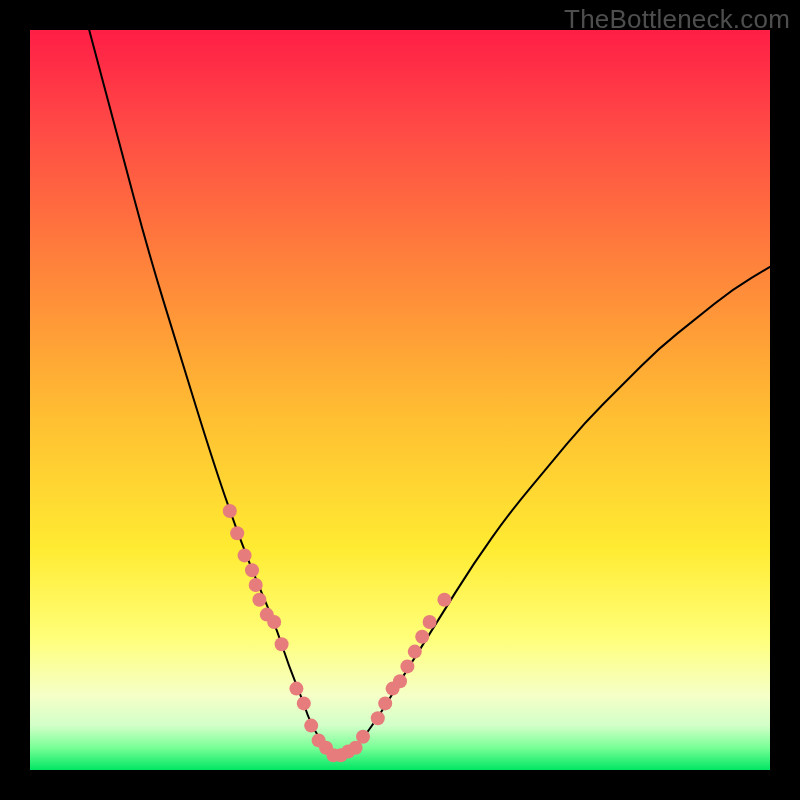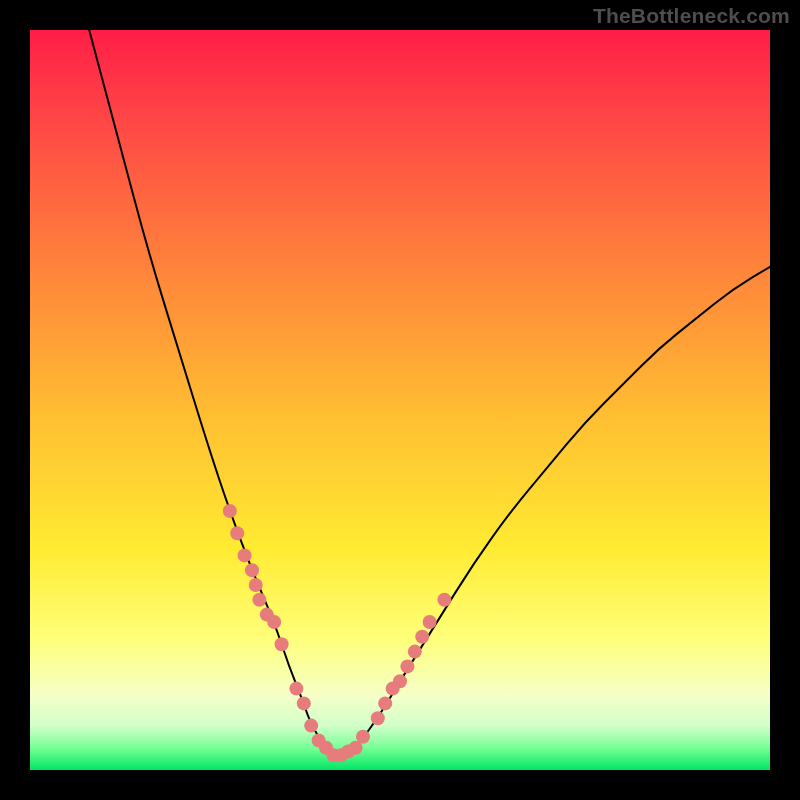--- a/index.html
+++ b/index.html
@@ -35,22 +35,22 @@
       rgb(210, 255, 200) 94%,
       rgb(120, 255, 150) 97%,
       rgb(0, 230, 100) 100%
     );
   }
   .watermark {
     position: absolute;
     top: 4px;
     right: 10px;
     color: #4e4e4e;
-    font-size: 21px;
-    font-weight: 700;
+    font-size: 26px;
+    font-weight: 400;
     letter-spacing: 0.2px;
     user-select: none;
   }
   svg.curve {
     position: absolute;
     left: 0;
     top: 0;
     width: 740px;
     height: 740px;
   }

